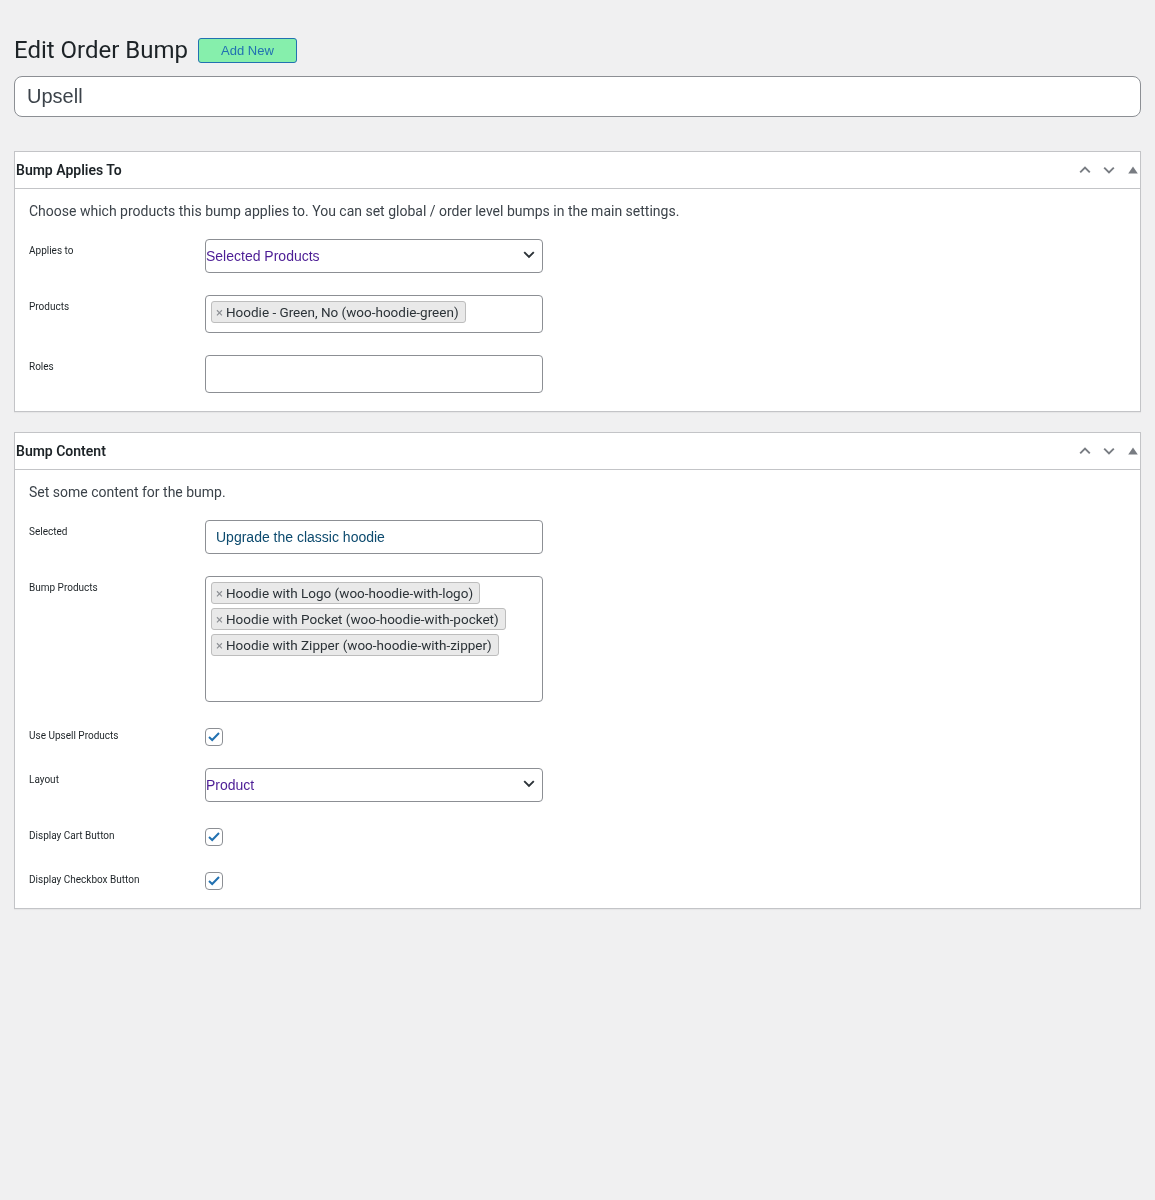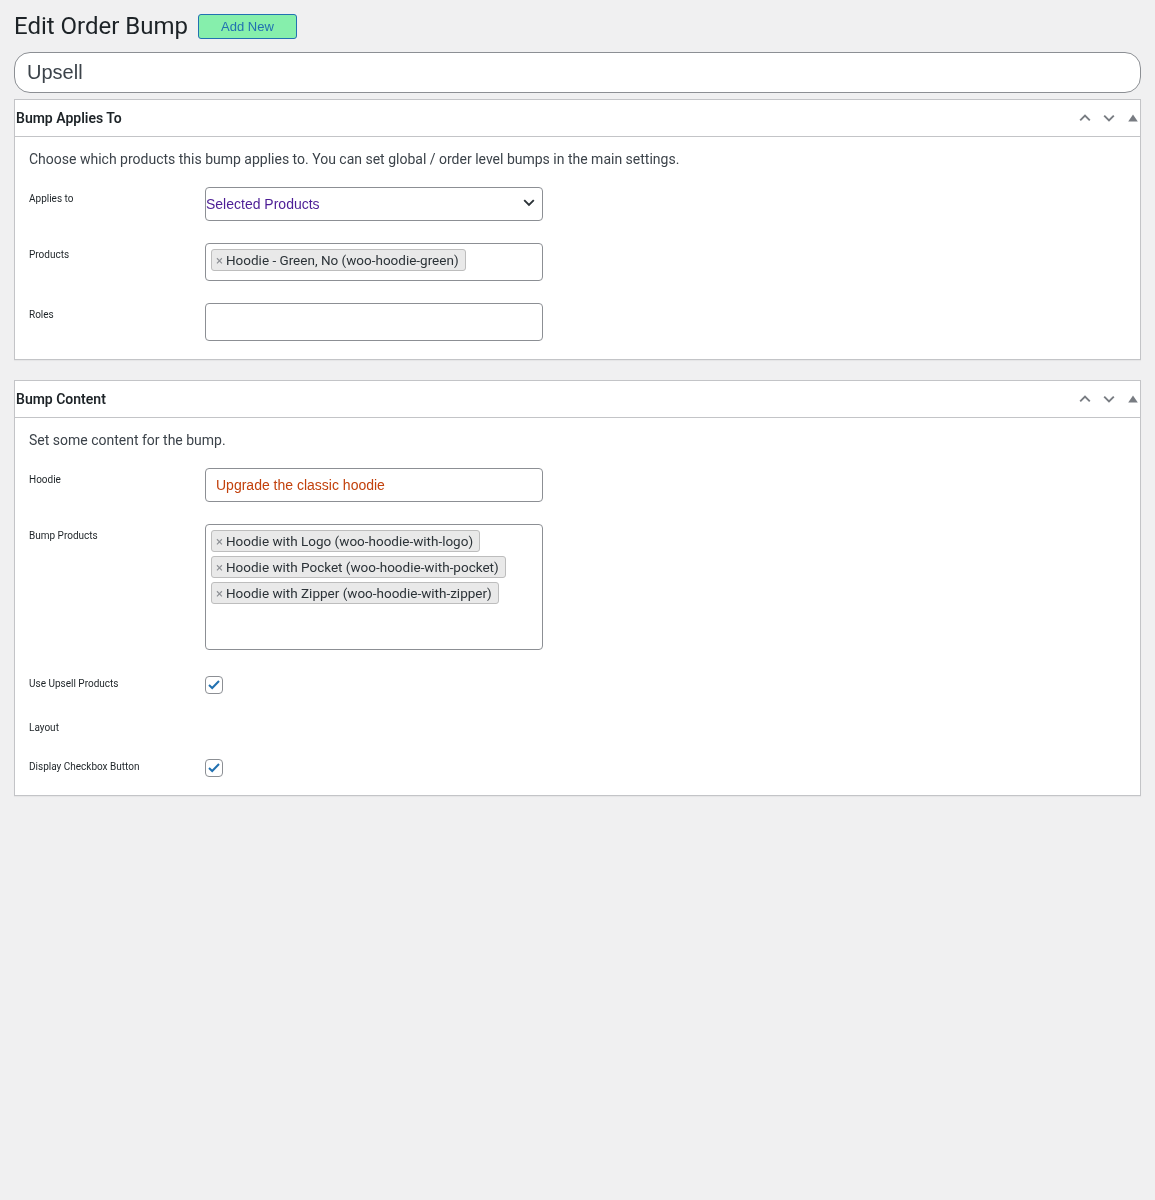--- a/index.html
+++ b/index.html
@@ -9,20 +9,21 @@
     color: #1d2327;
     font-size: 13px;
     padding: 12px 14px 40px;
     width: 1155px;
   }
   .page-header {
     display: flex;
     align-items: center;
     gap: 10px;
     margin-bottom: 12px;
+    margin-top: 24px;
   }
   .page-header h1 {
     font-size: 24px;
     font-weight: 400;
     color: #1d2327;
   }
   .btn-add-new {
     border: 1px solid #2271b1;
     color: #2271b1;
     background: #86efac;
@@ -30,24 +31,24 @@
     padding: 4px 22px;
     border-radius: 3px;
     cursor: pointer;
     font-weight: 500;
   }
   .title-input {
     width: 100%;
     font-size: 20px;
     padding: 8px 12px;
     border: 1px solid #8c8f94;
-    border-radius: 16px;
+    border-radius: 8px;
     background: #fff;
     color: #3c434a;
-    margin-bottom: 6px;
+    margin-bottom: 34px;
     outline: none;
   }
   .postbox {
     background: #fff;
     border: 1px solid #c3c4c7;
     box-shadow: 0 1px 1px rgba(0,0,0,0.04);
     margin-bottom: 20px;
   }
   .postbox-header {
     display: flex;
@@ -147,21 +148,21 @@
     cursor: pointer;
     padding-right: 1px;
   }
   .text-input {
     width: 338px;
     font-size: 14px;
     padding: 6px 10px;
     border: 1px solid #8c8f94;
     border-radius: 4px;
     background: #fff;
-    color: #c2410c;
+    color: #0c4a6e;
     height: 34px;
     outline: none;
   }
   .chk {
     width: 18px;
     height: 18px;
     border: 1px solid #8c8f94;
     border-radius: 4px;
     background: #fff;
     display: inline-flex;
@@ -261,21 +262,21 @@
           <svg class="icon-svg" viewBox="0 0 10 10">
             <path d="M1 8 L5 2 L9 8 Z" fill="currentColor"></path>
           </svg>
         </span>
     </div>
   </div>
   <div class="postbox-body">
     <p class="description">Set some content for the bump.</p>
 
     <div class="form-row">
-      <div class="form-label">Hoodie</div>
+      <div class="form-label">Selected</div>
       <input type="text" class="text-input" value="Upgrade the classic hoodie" style="">
     </div>
 
     <div class="form-row">
       <div class="form-label">Bump Products</div>
       <div class="tags-box tall">
         <span class="tag">
             <span class="x">×</span>
             <span>Hoodie with Logo (woo-hoodie-with-logo)</span>
           </span>
@@ -295,23 +296,39 @@
       <span class="chk checked">
           <svg width="12" height="12" viewBox="0 0 12 12">
             <path d="M1 6 L4.2 9 L11 2" fill="none" stroke="#2271b1" stroke-width="2"></path>
           </svg>
         </span>
     </div>
 
 
     <div class="form-row">
       <div class="form-label">Layout</div>
-    </div>
-
-
+      <div class="select-wrap">
+        <select>
+          <option>Product</option>
+        </select>
+        <span class="select-caret"><svg class="icon-svg" viewBox="0 0 10 10">
+              <path d="M1 3 L5 7 L9 3" fill="none" stroke="currentColor" stroke-width="1.6"></path>
+            </svg></span>
+      </div>
+    </div>
+
+
+    <div class="form-row">
+      <div class="form-label">Display Cart Button</div>
+      <span class="chk checked">
+          <svg width="12" height="12" viewBox="0 0 12 12">
+            <path d="M1 6 L4.2 9 L11 2" fill="none" stroke="#2271b1" stroke-width="2"></path>
+          </svg>
+        </span>
+    </div>
 
     <div class="form-row">
       <div class="form-label">Display Checkbox Button</div>
       <span class="chk checked">
           <svg width="12" height="12" viewBox="0 0 12 12">
             <path d="M1 6 L4.2 9 L11 2" fill="none" stroke="#2271b1" stroke-width="2"></path>
           </svg>
         </span>
     </div>
 

